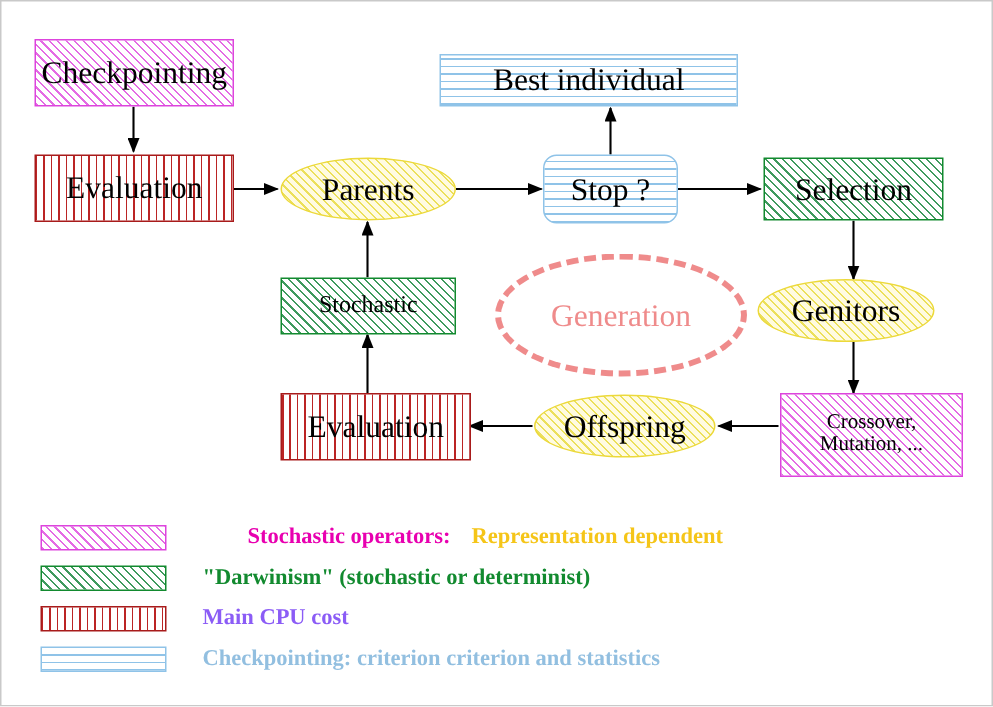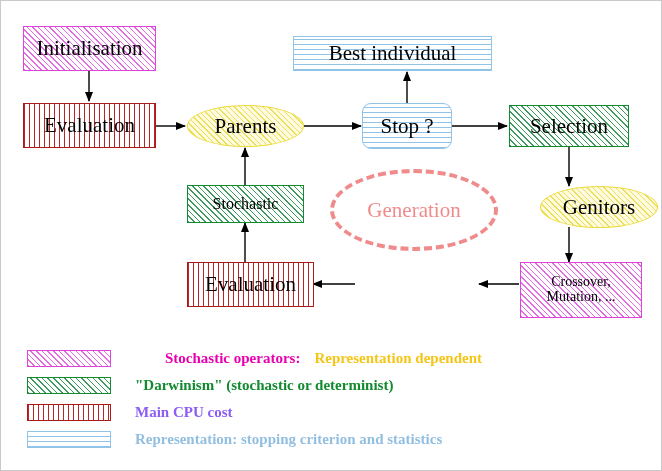--- a/index.html
+++ b/index.html
@@ -157,21 +157,21 @@
       <line x1="244" y1="262" x2="244" y2="222"></line>
       <line x1="244" y1="184" x2="244" y2="147"></line>
     </g>
   </svg>
 
   <div class="dashed-cycle" style="left:329px; top:168px; width:168px; height:82px;">
     <span class="node-label" style="font-size:21px;">Generation</span>
   </div>
 
   <div class="node fill-magenta" style="left:22px; top:25px; width:133px; height:45px;">
-    <span class="node-label" style="font-size:21px;">Initialisation</span>
+    <span class="node-label" style="font-size:21px;">Checkpointing</span>
   </div>
 
   <div class="node fill-red" style="left:22px; top:102px; width:133px; height:45px;">
     <span class="node-label" style="font-size:21px;">Evaluation</span>
   </div>
 
   <div class="node fill-yellow shape-ellipse" style="left:186px; top:104px; width:117px; height:42px;">
     <span class="node-label" style="font-size:21px;">Parents</span>
   </div>
 
@@ -180,29 +180,32 @@
   </div>
 
   <div class="node fill-blue shape-rounded" style="left:361px; top:102px; width:90px; height:46px;">
     <span class="node-label" style="font-size:21px;">Stop ?</span>
   </div>
 
   <div class="node fill-green" style="left:508px; top:104px; width:120px; height:42px;">
     <span class="node-label" style="font-size:21px;">Selection</span>
   </div>
 
-  <div class="node fill-yellow shape-ellipse" style="left:539px; top:185px; width:118px; height:42px;">
+  <div class="node fill-yellow shape-ellipse" style="left:504px; top:185px; width:118px; height:42px;">
     <span class="node-label" style="font-size:21px;">Genitors</span>
   </div>
 
   <div class="node fill-magenta" style="left:519px; top:261px; width:122px; height:56px;">
     <span class="node-label" style="font-size:14px;">Crossover,
 Mutation, ...</span>
   </div>
 
+  <div class="node fill-yellow shape-ellipse" style="left:355px; top:262px; width:121px; height:42px;">
+    <span class="node-label" style="font-size:21px;">Offspring</span>
+  </div>
 
   <div class="node fill-red" style="left:186px; top:261px; width:127px; height:45px;">
     <span class="node-label" style="font-size:21px;">Evaluation</span>
   </div>
 
   <div class="node fill-green" style="left:186px; top:184px; width:117px; height:38px;">
     <span class="node-label" style="font-size:16px;">Stochastic</span>
   </div>
 
   <div id="legend">
@@ -219,18 +222,18 @@
       <div class="legend-text" style="color:#128a2f;">"Darwinism" (stochastic or determinist)</div>
     </div>
 
     <div class="legend-row">
       <div class="swatch fill-red"></div>
       <div class="legend-text" style="color:#8b5cf6;">Main CPU cost</div>
     </div>
 
     <div class="legend-row">
       <div class="swatch fill-blue"></div>
-      <div class="legend-text" style="color:#92bfe0;">Representation: stopping criterion and statistics</div>
+      <div class="legend-text" style="color:#92bfe0;">Checkpointing: criterion criterion and statistics</div>
     </div>
 
   </div>
 
 </div>
 
 </body></html>

